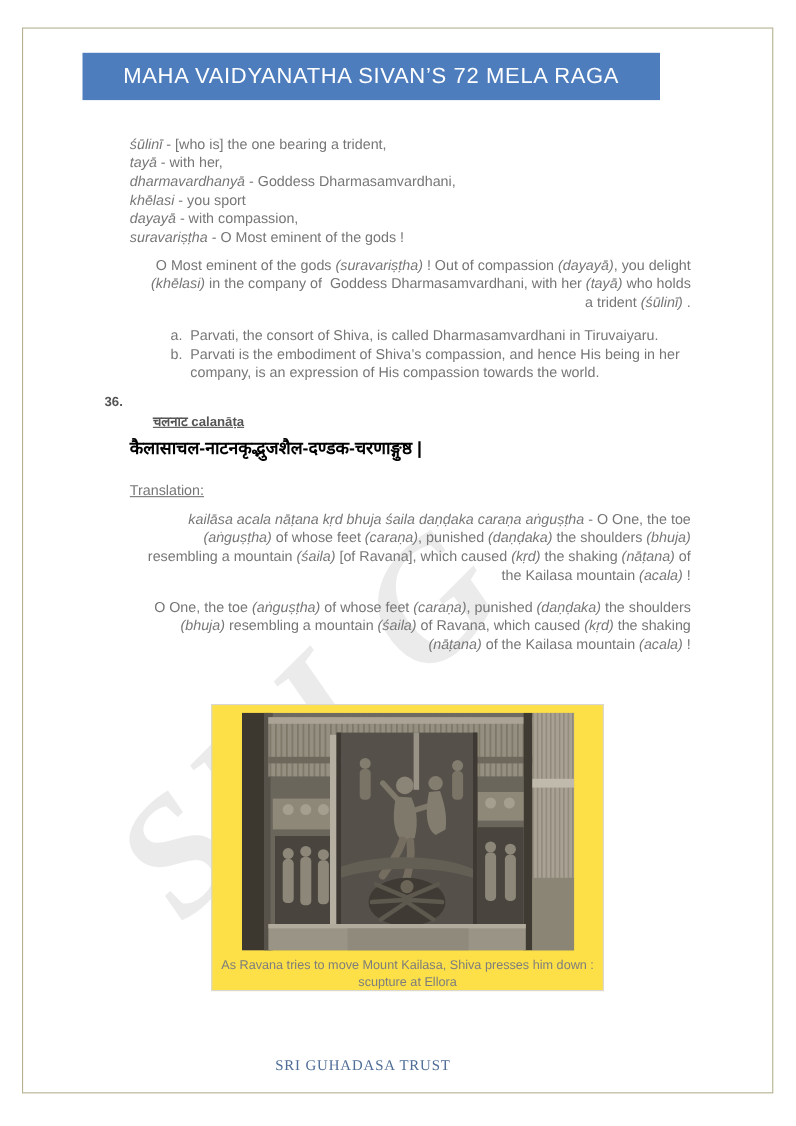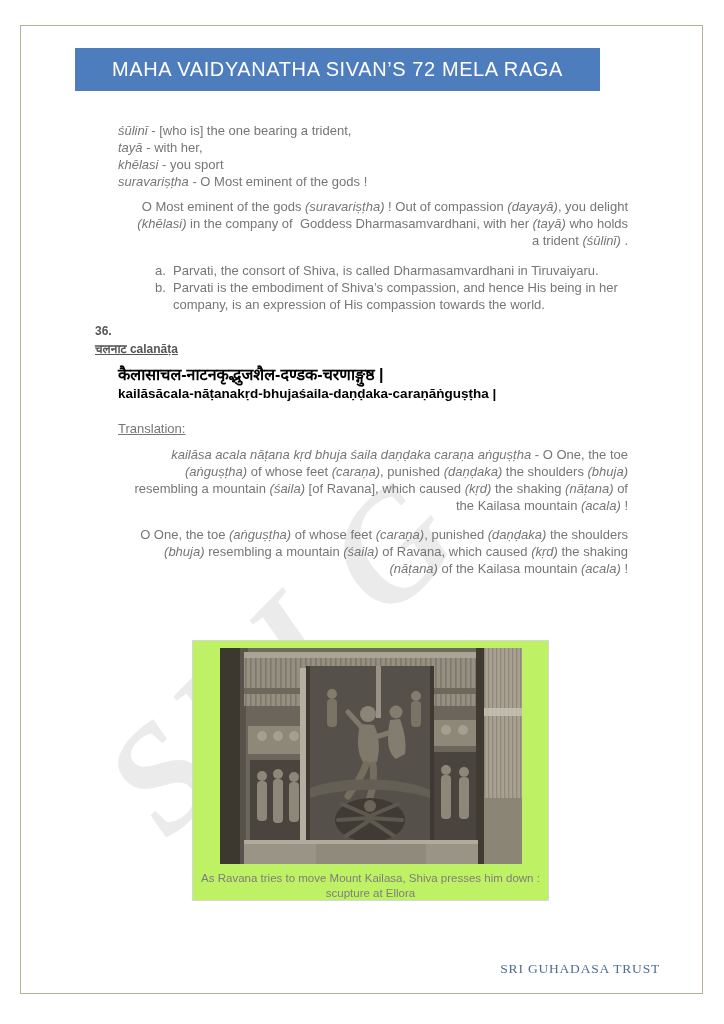--- a/index.html
+++ b/index.html
@@ -30,38 +30,38 @@
   .gloss-line{white-space:pre;}
   .para{margin-top:8px;}
   .notes-heading{margin-top:9px;text-decoration:underline;}
   .notes-list{margin-top:13px;padding-left:37px;}
   .note-item{display:flex;}
   .note-marker{width:18px;flex:0 0 18px;}
   .note-text{white-space:pre;}
   .section-heading{margin-top:9px;margin-left:-23px;display:flex;
     font-weight:bold;color:#555555;font-size:12px;line-height:18px;flex-direction:column;}
   .section-number{width:17px;flex:0 0 17px;margin-right:6px;}
-  .section-title{text-decoration:underline;}
+  .section-title{text-decoration:underline;margin-left:44px;}
   .verse{margin-top:7px;font-weight:bold;color:#000000;}
   .verse-deva{font-size:16px;line-height:20px;}
   .verse-latin{font-size:13.5px;line-height:17px;}
   .translation-heading{margin-top:18px;text-decoration:underline;}
   .tpara1{margin-top:9px;}
   .tpara2{margin-top:12px;}
   .figure-frame{
     position:absolute;left:192px;top:640px;width:357px;height:261px;z-index:1;
-    background:#bef264;border:1px solid #d7d7d7;box-sizing:border-box;
+    background:#fde047;border:1px solid #d7d7d7;box-sizing:border-box;
     text-align:center;padding-top:7px;
   }
   .figure-frame svg{display:block;margin:0 auto;}
   .figure-caption{
     margin-top:7px;font-size:11.5px;line-height:15px;color:#7d7d7d;
   }
   .footer{
-    position:absolute;left:0;top:961px;width:660px;text-align:right;z-index:1;
+    position:absolute;left:0;top:961px;width:660px;text-align:center;z-index:1;
     font-family:"Liberation Serif",serif;font-size:13.5px;letter-spacing:0.8px;
     color:#4e6d97;
   }
   i{font-style:italic;}
 </style>
 </head>
 <body>
 
 <div class="watermark">SRI G</div>
 
@@ -69,21 +69,23 @@
 
 <div class="header-bar">
   <span>MAHA VAIDYANATHA SIVAN’S 72 MELA RAGA MALIKA</span>
 </div>
 
 <div class="col">
 
   <div>
     <div class="gloss-line"><i>śūlinī</i> - [who is] the one bearing a trident,</div>
     <div class="gloss-line"><i>tayā</i> - with her,</div>
+    <div class="gloss-line"><i>dharmavardhanyā</i> - Goddess Dharmasamvardhani,</div>
     <div class="gloss-line"><i>khēlasi</i> - you sport</div>
+    <div class="gloss-line"><i>dayayā</i> - with compassion,</div>
     <div class="gloss-line"><i>suravariṣṭha</i> - O Most eminent of the gods !</div>
   </div>
 
   <div class="para pre">O Most eminent of the gods <i>(suravariṣṭha)</i> ! Out of compassion <i>(dayayā)</i>, you delight
 <i>(khēlasi)</i> in the company of  Goddess Dharmasamvardhani, with her <i>(tayā)</i> who holds
 a trident <i>(śūlinī)</i> .</div>
 
 
   <div class="notes-list">
     <div class="note-item">
@@ -97,21 +99,20 @@
     </div>
   </div>
 
   <div class="section-heading">
     <span class="section-number">36.</span>
     <span class="section-title">चलनाट calanāṭa</span>
   </div>
 
   <div class="verse">
     <div class="verse-deva">कैलासाचल-नाटनकृद्भुजशैल-दण्डक-चरणाङ्गुष्ठ |</div>
-    <div class="verse-latin">kailāsācala-nāṭanakṛd-bhujaśaila-daṇḍaka-caraṇāṅguṣṭha |</div>
   </div>
 
   <div class="translation-heading">Translation:</div>
 
   <div class="tpara1 pre"><i>kailāsa acala nāṭana kṛd bhuja śaila daṇḍaka caraṇa aṅguṣṭha</i> - O One, the toe
 <i>(aṅguṣṭha)</i> of whose feet <i>(caraṇa)</i>, punished <i>(daṇḍaka)</i> the shoulders <i>(bhuja)</i>
 resembling a mountain <i>(śaila)</i> [of Ravana], which caused <i>(kṛd)</i> the shaking <i>(nāṭana)</i> of
 the Kailasa mountain <i>(acala)</i> !</div>
   <div class="tpara2 pre">O One, the toe <i>(aṅguṣṭha)</i> of whose feet <i>(caraṇa)</i>, punished <i>(daṇḍaka)</i> the shoulders
 <i>(bhuja)</i> resembling a mountain <i>(śaila)</i> of Ravana, which caused <i>(kṛd)</i> the shaking

